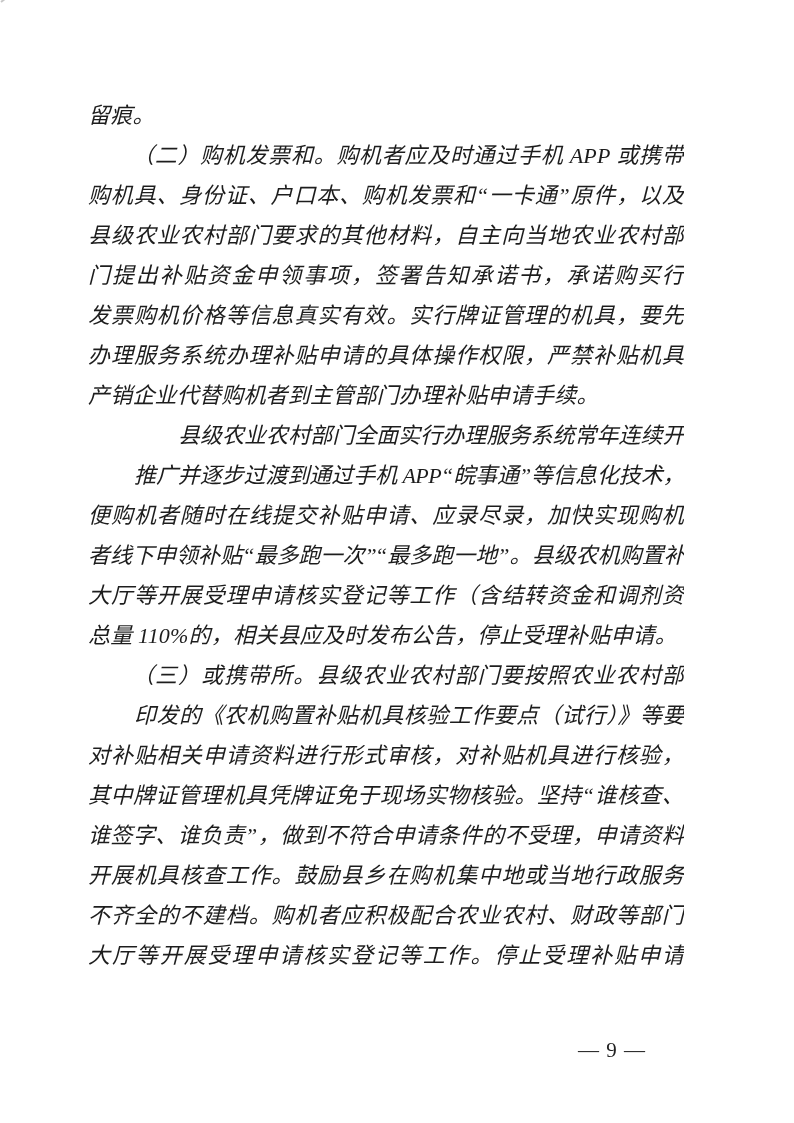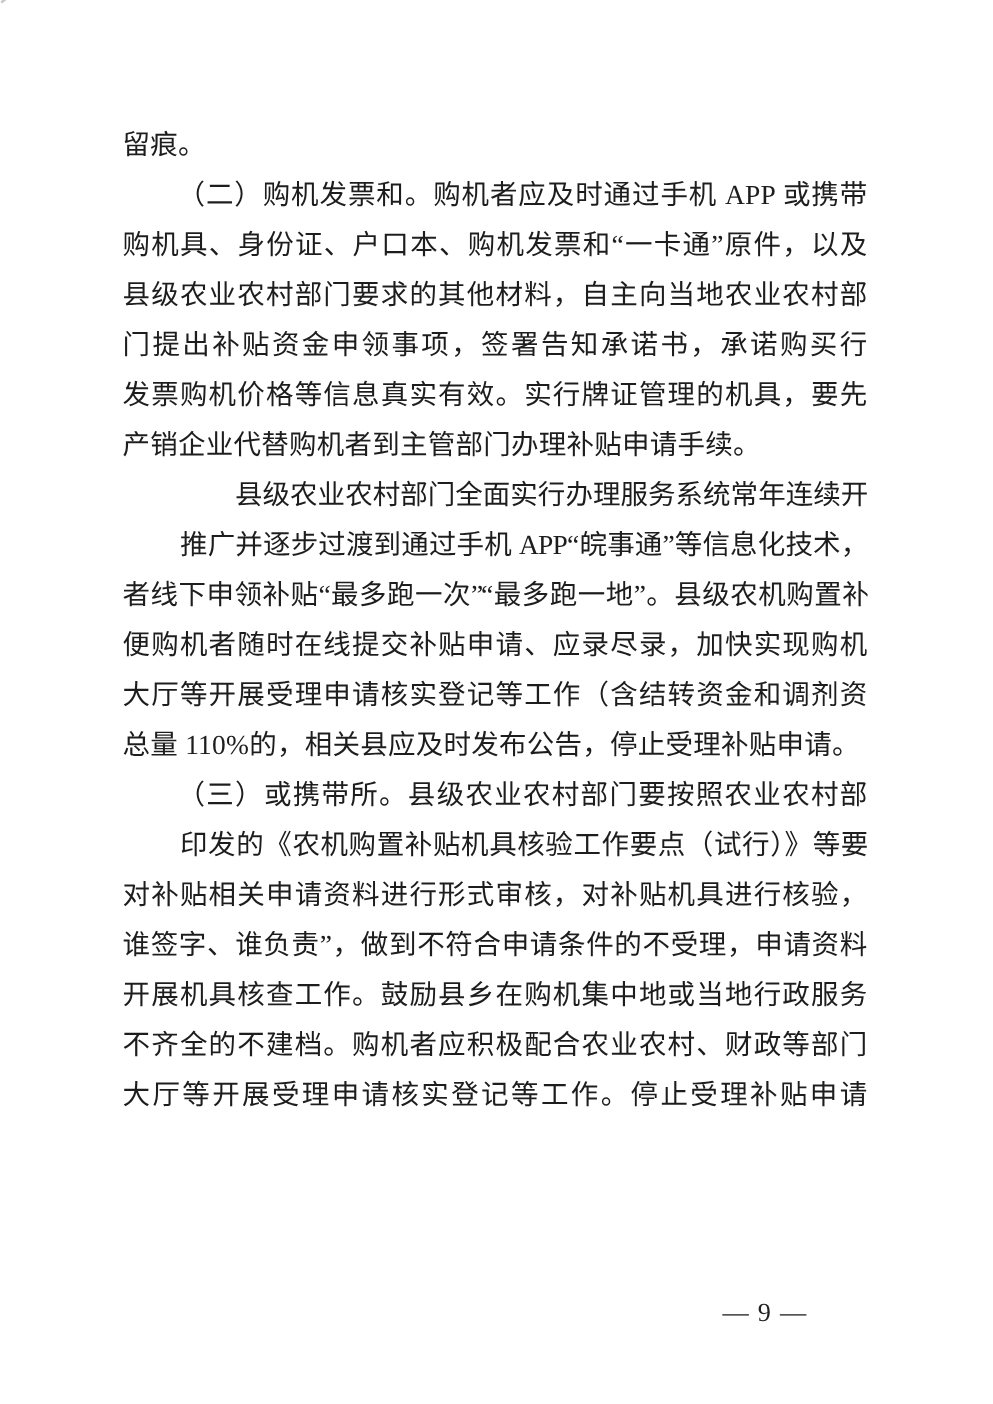--- a/index.html
+++ b/index.html
@@ -23,23 +23,24 @@
     left: 1px;
     width: 9px;
     height: 2px;
     background: #b9b9b9;
     transform: rotate(-38deg);
     transform-origin: left center;
     opacity: 0.8;
   }
   .doc-body {
     position: absolute;
-    left: 98px;
+    left: 88px;
     top: 96px;
     width: 596px;
+    font-style: italic;
   }
   .line {
     height: 40px;
     line-height: 40px;
     font-size: 22px;
     letter-spacing: 0.2px;
     overflow: hidden;
     text-align: left;
   }
   .line.fill {
@@ -71,30 +72,32 @@
 <div class="page">
   <div class="corner-artifact"></div>
 
   <main class="doc-body" id="doc-body">
       <div class="line"><span>留痕。</span></div>
       <div class="line fill indent"><span class="head">（二）购机发票和。</span><span>购机者应及时通过手机 APP 或携带所</span></div>
       <div class="line fill"><span>购机具、身份证、户口本、购机发票和“一卡通”原件，以及</span></div>
       <div class="line fill"><span>县级农业农村部门要求的其他材料，自主向当地农业农村部</span></div>
       <div class="line fill"><span>门提出补贴资金申领事项，签署告知承诺书，承诺购买行为、</span></div>
       <div class="line fill"><span>发票购机价格等信息真实有效。实行牌证管理的机具，要先</span></div>
+      <div class="line fill"><span>办理服务系统办理补贴申请的具体操作权限，严禁补贴机具</span></div>
       <div class="line"><span>产销企业代替购机者到主管部门办理补贴申请手续。</span></div>
       <div class="line fill indent t1"><span>县级农业农村部门全面实行办理服务系统常年连续开放，</span></div>
       <div class="line fill t1"><span>推广并逐步过渡到通过手机 APP“皖事通”等信息化技术，方</span></div>
+      <div class="line fill"><span>便购机者随时在线提交补贴申请、应录尽录，加快实现购机</span></div>
       <div class="line fill t2"><span>者线下申领补贴“最多跑一次”“最多跑一地”。县级农机购置补</span></div>
-      <div class="line fill"><span>便购机者随时在线提交补贴申请、应录尽录，加快实现购机</span></div>
       <div class="line fill"><span>大厅等开展受理申请核实登记等工作（含结转资金和调剂资金）</span></div>
       <div class="line"><span>总量 110%的，相关县应及时发布公告，停止受理补贴申请。</span></div>
       <div class="line fill indent"><span class="head">（三）或携带所。</span><span>县级农业农村部门要按照农业农村部</span></div>
       <div class="line fill t1"><span>印发的《农机购置补贴机具核验工作要点（试行）》等要求，</span></div>
       <div class="line fill"><span>对补贴相关申请资料进行形式审核，对补贴机具进行核验，</span></div>
+      <div class="line fill"><span>其中牌证管理机具凭牌证免于现场实物核验。坚持“谁核查、</span></div>
       <div class="line fill"><span>谁签字、谁负责”，做到不符合申请条件的不受理，申请资料</span></div>
       <div class="line fill"><span>开展机具核查工作。鼓励县乡在购机集中地或当地行政服务</span></div>
       <div class="line fill"><span>不齐全的不建档。购机者应积极配合农业农村、财政等部门</span></div>
       <div class="line fill"><span>大厅等开展受理申请核实登记等工作。停止受理补贴申请</span></div>
     </main>
 
   <footer class="page-footer">
     <span>— 9 —</span>
   </footer>
 </div>

